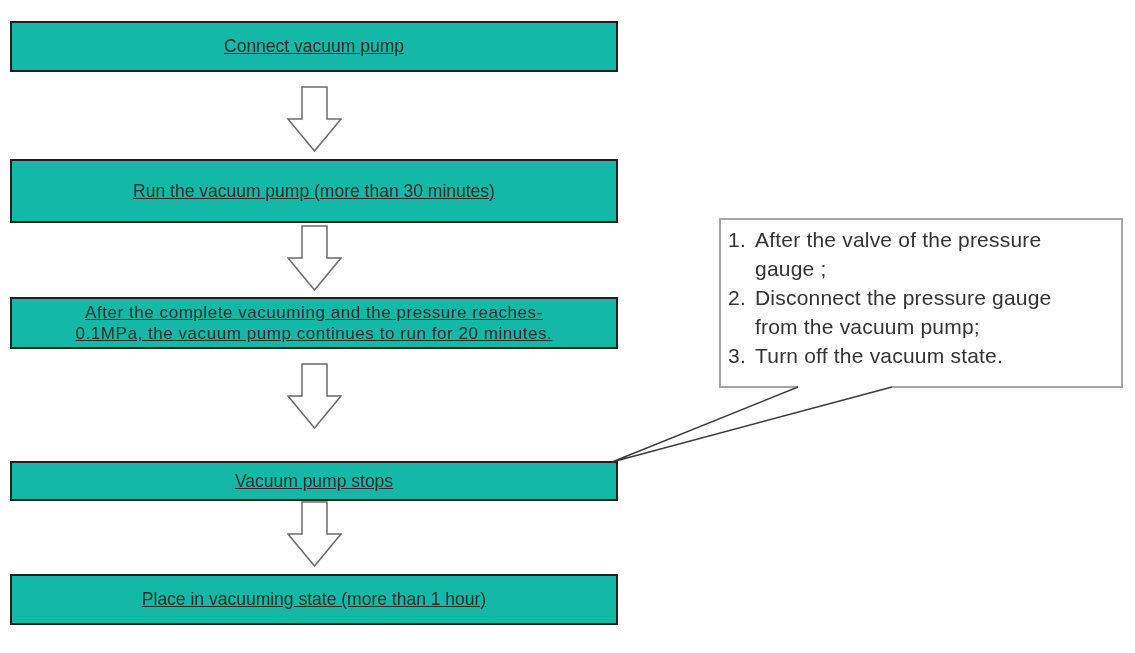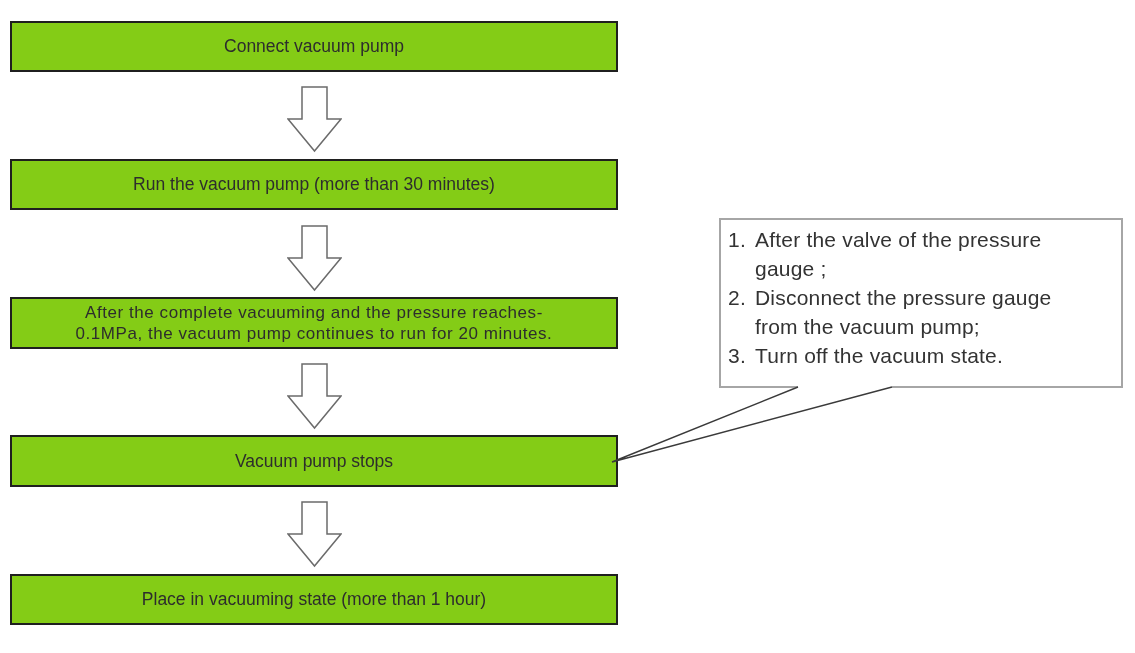--- a/index.html
+++ b/index.html
@@ -19,35 +19,36 @@
     width: 1135px;
     height: 653px;
     background: var(--bg);
     overflow: hidden;
   }
 
   .flow-box {
     position: absolute;
     left: 10px;
     width: 608px;
-    background: #84cc16;
+    background: #14b8a6;
     border: 2px solid var(--box-border);
     display: flex;
     align-items: center;
     justify-content: center;
     text-align: center;
     font-size: 17.5px;
     line-height: 21px;
     color: var(--text);
     white-space: pre-line;
+    text-decoration: underline;
   }
   .flow-box.b1 { top: 21px;  height: 51px; }
-  .flow-box.b2 { top: 159px; height: 51px; }
+  .flow-box.b2 { top: 159px; height: 64px; }
   .flow-box.b3 { top: 297px; height: 52px; font-size: 17px; letter-spacing: 0.55px; line-height: 21.5px; }
-  .flow-box.b4 { top: 435px; height: 52px; }
+  .flow-box.b4 { top: 461px; height: 40px; }
   .flow-box.b5 { top: 574px; height: 51px; }
 
   .flow-arrow {
     position: absolute;
     left: 287px;
     width: 55px;
     height: 67px;
   }
   .flow-arrow.a1 { top: 86px; }
   .flow-arrow.a2 { top: 225px; }

